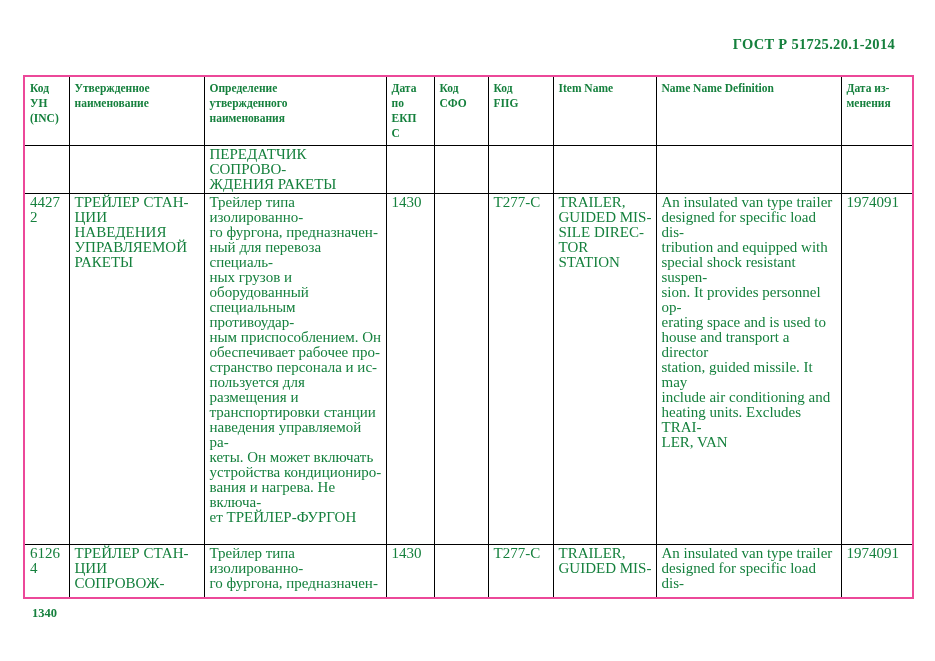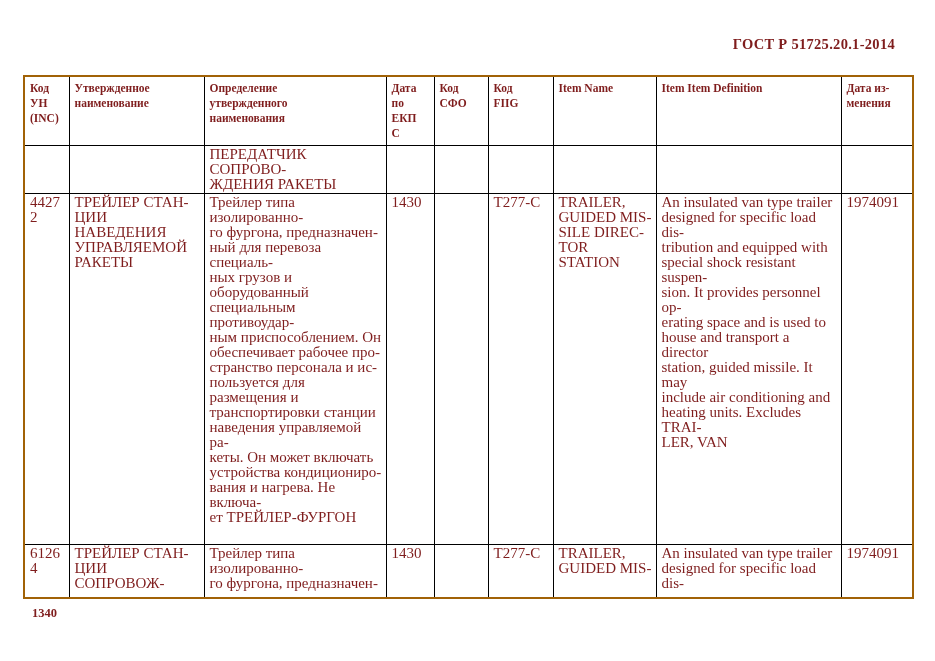--- a/index.html
+++ b/index.html
@@ -6,38 +6,38 @@
     margin: 0;
     padding: 0;
     background: #ffffff;
   }
   .page {
     position: relative;
     width: 935px;
     height: 661px;
     background: #ffffff;
     font-family: "Liberation Serif", serif;
-    color: #7f1d1d;
+    color: #15803d;
     overflow: hidden;
   }
   .doc-number {
     position: absolute;
     top: 36px;
     right: 40px;
     font-size: 14.5px;
     font-weight: bold;
     letter-spacing: 0.3px;
   }
   table.gost {
     position: absolute;
     left: 23px;
     top: 75px;
     width: 889px;
     border-collapse: collapse;
-    border: 2px solid #a16207;
+    border: 2px solid #ec4899;
     table-layout: fixed;
   }
   table.gost th, table.gost td {
     border: 1px solid #000000;
     vertical-align: top;
     white-space: pre-line;
     overflow: hidden;
     word-wrap: break-word;
   }
   table.gost th {
@@ -96,21 +96,21 @@
 наименования</th>
         <th>Дата
 по
 ЕКП
 С</th>
         <th>Код
 СФО</th>
         <th>Код
 FIIG</th>
         <th>Item Name</th>
-        <th>Item Item Definition</th>
+        <th>Name Name Definition</th>
         <th>Дата из-
 менения</th>
       </tr>
     </thead>
     <tbody>
       <tr class="r-cont">
         <td></td>
         <td></td>
         <td>ПЕРЕДАТЧИК СОПРОВО-
 ЖДЕНИЯ РАКЕТЫ</td>

